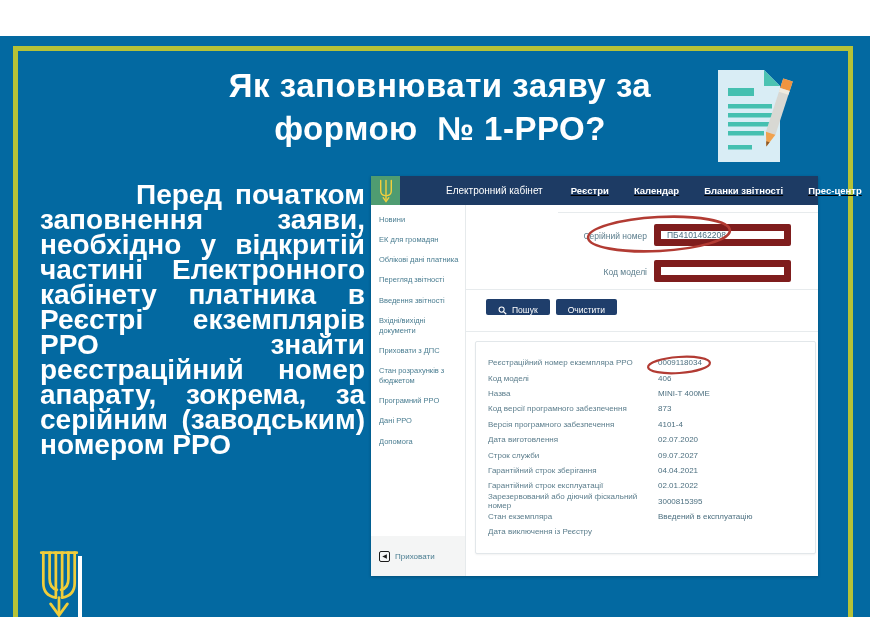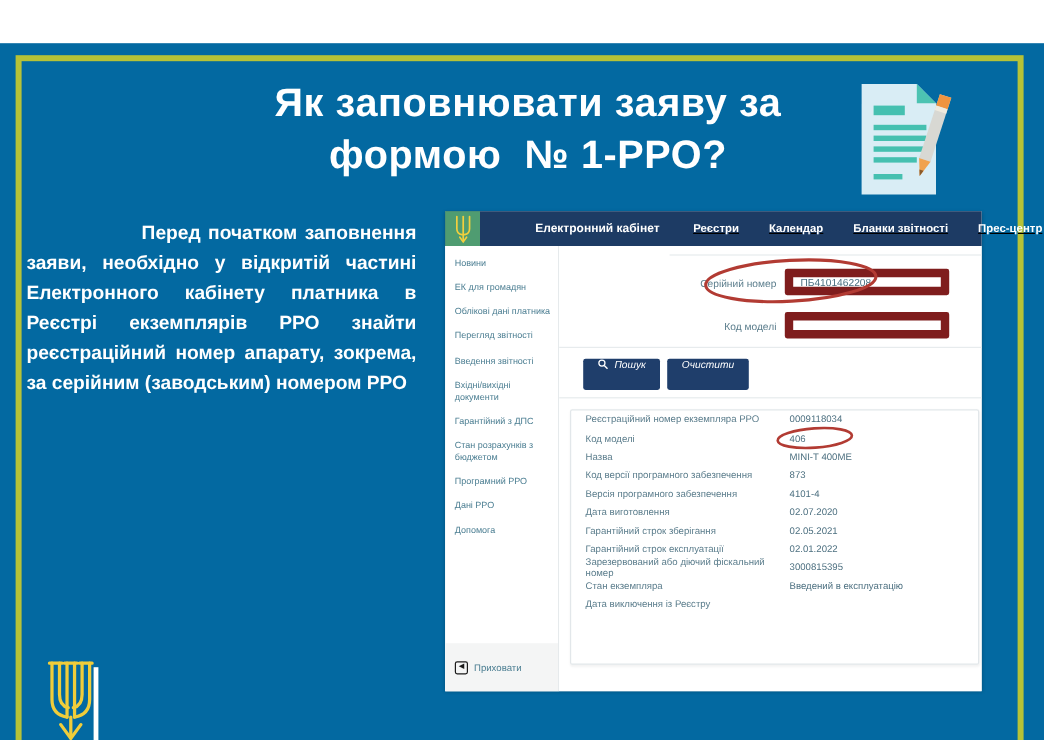--- a/index.html
+++ b/index.html
@@ -7,31 +7,31 @@
   body { font-family:"Liberation Sans", sans-serif; }
 
   .poster { position:relative; width:870px; height:617px; background:#0369a1; overflow:hidden;margin-top:36px; }
   .frame { position:absolute; left:13px; top:10px; right:17px; bottom:18px; border:5px solid #b6c237; pointer-events:none; }
   .bottom-strip { position:absolute; left:0; right:0; bottom:0; height:7px; background:#b7c0b8; border-top:1px solid #93a796; }
 
   .title { position:absolute; left:140px; top:28px; width:600px; color:#ffffff; font-size:33px; font-weight:bold; text-align:center; line-height:43px; white-space:pre-wrap; letter-spacing:.5px; }
 
   .doc-icon { position:absolute; left:700px; top:28px; width:100px; height:104px; }
 
-  .body-text { position:absolute; left:22px; top:146px; width:325px; color:#ffffff; font-size:16px; font-weight:bold; line-height:25px; text-align:justify; text-indent:96px; }
+  .body-text { position:absolute; left:40px; top:146px; width:325px; color:#ffffff; font-size:28px; font-weight:bold; line-height:25px; text-align:justify; text-indent:96px; }
   .footer-trident { position:absolute; left:36px; top:512px; width:46px; height:72px; }
   .footer-bar { position:absolute; left:78px; top:520px; width:4px; height:62px; background:#ffffff; }
   .footer-text { position:absolute; left:91px; top:519px; color:#ffffff; font-size:15px; font-weight:bold; line-height:20.5px; white-space:pre-line; }
 
   
   .webshot { position:absolute; left:371px; top:140px; width:447px; height:400px; background:#ffffff; box-shadow:0 1px 3px rgba(0,0,0,.25); }
 
   .navbar { position:absolute; left:0; top:0; right:0; height:29px; background:#1d3b64; display:flex; align-items:center; }
   .nav-logo { width:29px; height:29px; background:#4f9c71; display:flex; align-items:center; justify-content:center; flex:0 0 29px; }
-  .nav-brand { color:#ffffff; font-size:10px; font-weight:bold; margin-left:9px; white-space:nowrap;padding-left:37px; }
+  .nav-brand { color:#ffffff; font-size:10px; font-weight:normal; margin-left:9px; white-space:nowrap;padding-left:37px; }
   .nav-menu { display:flex; gap:25px; margin-left:28px;text-decoration:underline; }
   .nav-item { color:#ffffff; font-size:9.5px; font-weight:bold; white-space:nowrap; cursor:pointer; }
 
   .webbody { position:absolute; left:0; top:29px; right:0; bottom:0; display:flex; }
   .sidebar { position:relative; width:95px; border-right:1px solid #e6eaec; padding-top:5px; background:#ffffff; }
   .side-item { font-size:7.5px; color:#4a7d91; padding:5px 6px 5px 8px; line-height:1.35; cursor:pointer; }
   .side-bottom { position:absolute; left:0; right:0; bottom:0; height:40px; background:#f4f5f5; }
   .collapse-btn { position:absolute; left:8px; bottom:14px; display:flex; align-items:center; gap:5px; cursor:pointer; }
   .collapse-icon { width:11px; height:11px; border:1.5px solid #1b1b1b; border-radius:2px; color:#1b1b1b; font-size:6px; line-height:8px; text-align:center; }
   .collapse-label { font-size:8px; color:#4a7d91; }
@@ -43,23 +43,23 @@
   .hl-low { left:0; right:0; top:126px; }
 
   .form-label { position:absolute; width:100px; text-align:right; font-size:8.5px; color:#5b7d8c; }
   .lbl-serial { left:81px; top:26px; }
   .lbl-model { left:81px; top:62px; }
   .form-input { position:absolute; left:188px; width:137px; height:22px; border:7px solid #7f1d1d; border-radius:2px; background:#ffffff; font-family:"Liberation Sans",sans-serif; font-size:8.5px; color:#4a6f80; padding:0 6px; outline:none; }
   .inp-serial { top:19px; }
   .inp-model { top:55px; }
 
   .btn-row { position:absolute; left:20px; top:94px; display:flex; gap:6px; }
-  .btn { height:26px; padding:0 12px; background:#1f3e6b; color:#ffffff; border:none; border-radius:2px; font-family:"Liberation Sans",sans-serif; font-size:8.5px; display:flex; align-items:flex-start; gap:5px; cursor:pointer;font-style:italic; }
-
-  .detail-card { position:absolute; left:9px; top:136px; width:341px; height:213px; background:#ffffff; border:1px solid #e2e7ea; border-radius:2px; box-shadow:0 1px 2px rgba(0,0,0,.05); }
+  .btn { height:16px; padding:0 12px; background:#1f3e6b; color:#ffffff; border:none; border-radius:2px; font-family:"Liberation Sans",sans-serif; font-size:8.5px; display:flex; align-items:flex-end; gap:5px; cursor:pointer; }
+
+  .detail-card { position:absolute; left:9px; top:136px; width:341px; height:213px; background:#ffffff; border:1px solid #e2e7ea; border-radius:2px; box-shadow:0 1px 2px rgba(0,0,0,.05); padding-top:13px; }
   .detail-row { display:flex; height:15.4px; align-items:center; }
   .d-label { width:182px; padding-left:12px; font-size:8px; color:#5b7d8c; }
   .d-value { font-size:8px; color:#4d7080; }
 
   .circle-overlay { position:absolute; left:0; top:0; width:351px; height:371px; pointer-events:none; }
 </style>
 </head>
 <body>
 
 <div class="poster">
@@ -129,21 +129,21 @@
 
     <div class="webbody">
       <div class="sidebar">
         <div id="sidebar-items">
             <div class="side-item">Новини</div>
             <div class="side-item">ЕК для громадян</div>
             <div class="side-item">Облікові дані платника</div>
             <div class="side-item">Перегляд звітності</div>
             <div class="side-item">Введення звітності</div>
             <div class="side-item">Вхідні/вихідні документи</div>
-            <div class="side-item">Гарантійний з ДПС</div>
+            <div class="side-item">Приховати з ДПС</div>
             <div class="side-item">Стан розрахунків з бюджетом</div>
             <div class="side-item">Програмний РРО</div>
             <div class="side-item">Дані РРО</div>
             <div class="side-item">Допомога</div>
           </div>
         <div class="side-bottom"></div>
         <div class="collapse-btn">
           <span class="collapse-icon">◀</span>
           <span class="collapse-label">Приховати</span>
         </div>
@@ -194,22 +194,26 @@
             </div>
             <div class="detail-row">
               <span class="d-label">Версія програмного забезпечення</span>
               <span class="d-value">4101-4</span>
             </div>
             <div class="detail-row">
               <span class="d-label">Дата виготовлення</span>
               <span class="d-value">02.07.2020</span>
             </div>
             <div class="detail-row">
+              <span class="d-label">Строк служби</span>
+              <span class="d-value">09.07.2027</span>
+            </div>
+            <div class="detail-row">
               <span class="d-label">Гарантійний строк зберігання</span>
-              <span class="d-value">02.05.2021</span>
+              <span class="d-value">04.04.2021</span>
             </div>
             <div class="detail-row">
               <span class="d-label">Гарантійний строк експлуатації</span>
               <span class="d-value">02.01.2022</span>
             </div>
             <div class="detail-row">
               <span class="d-label">Зарезервований або діючий фіскальний номер</span>
               <span class="d-value">3000815395</span>
             </div>
             <div class="detail-row">

